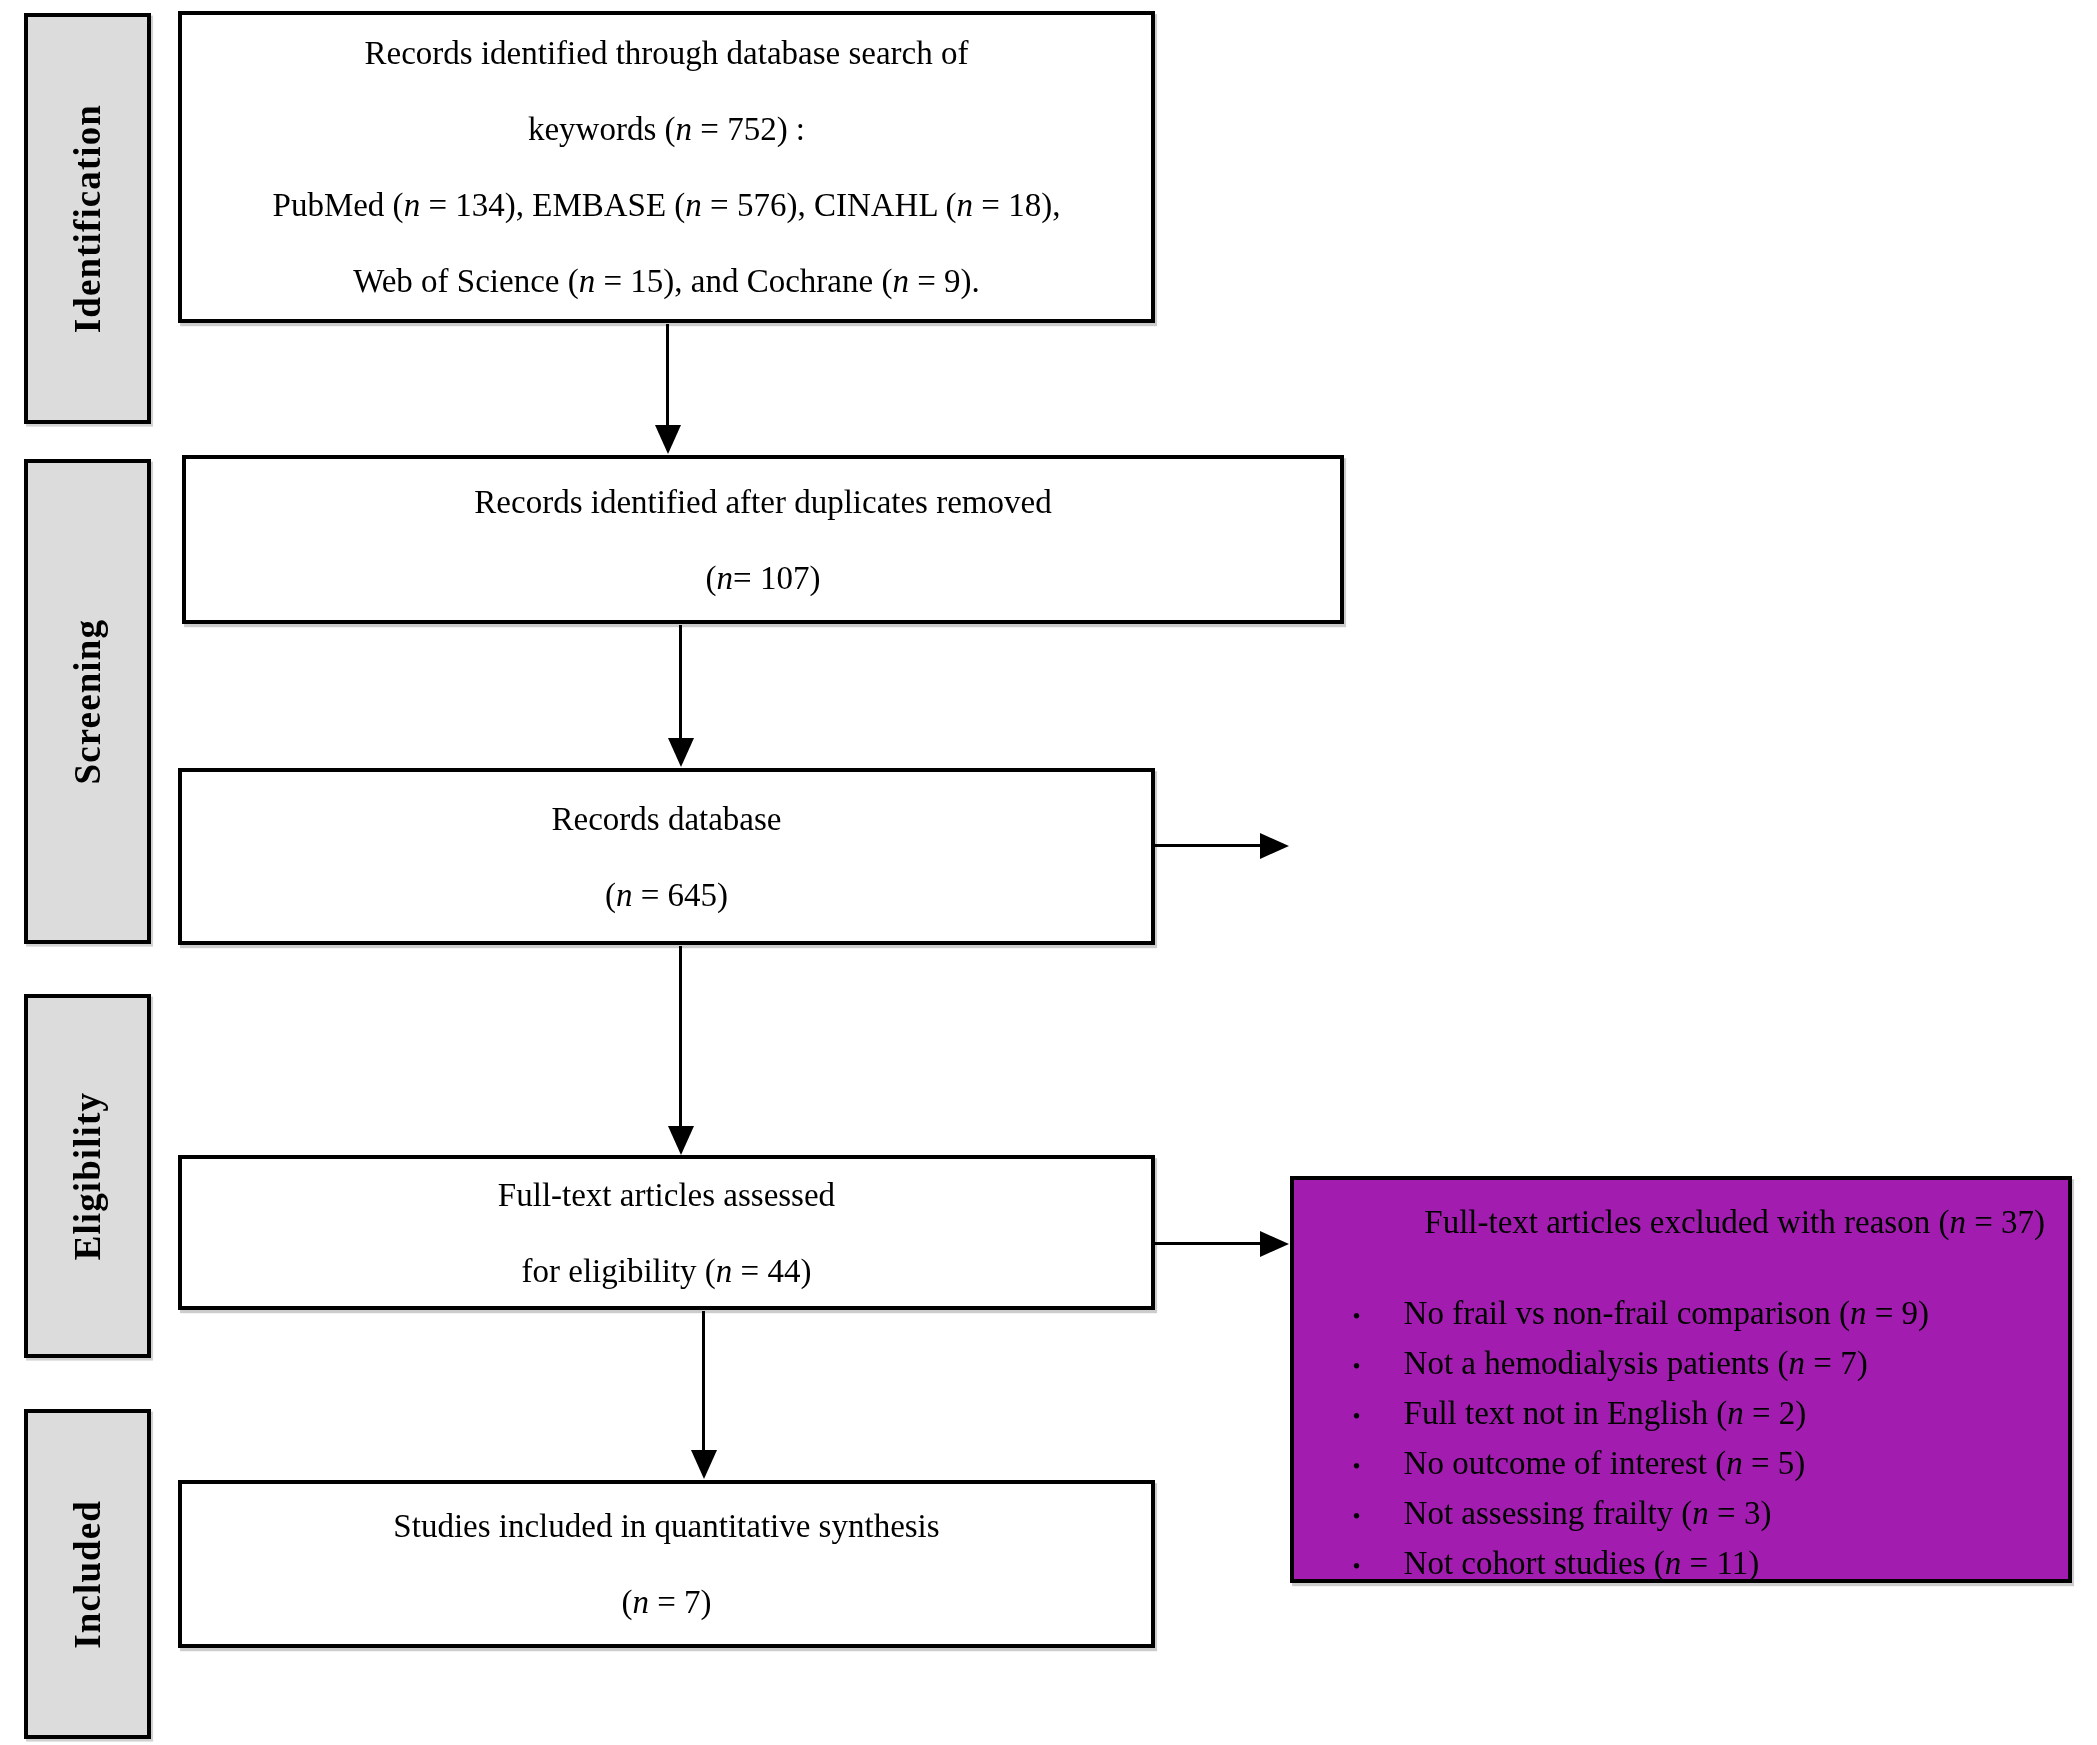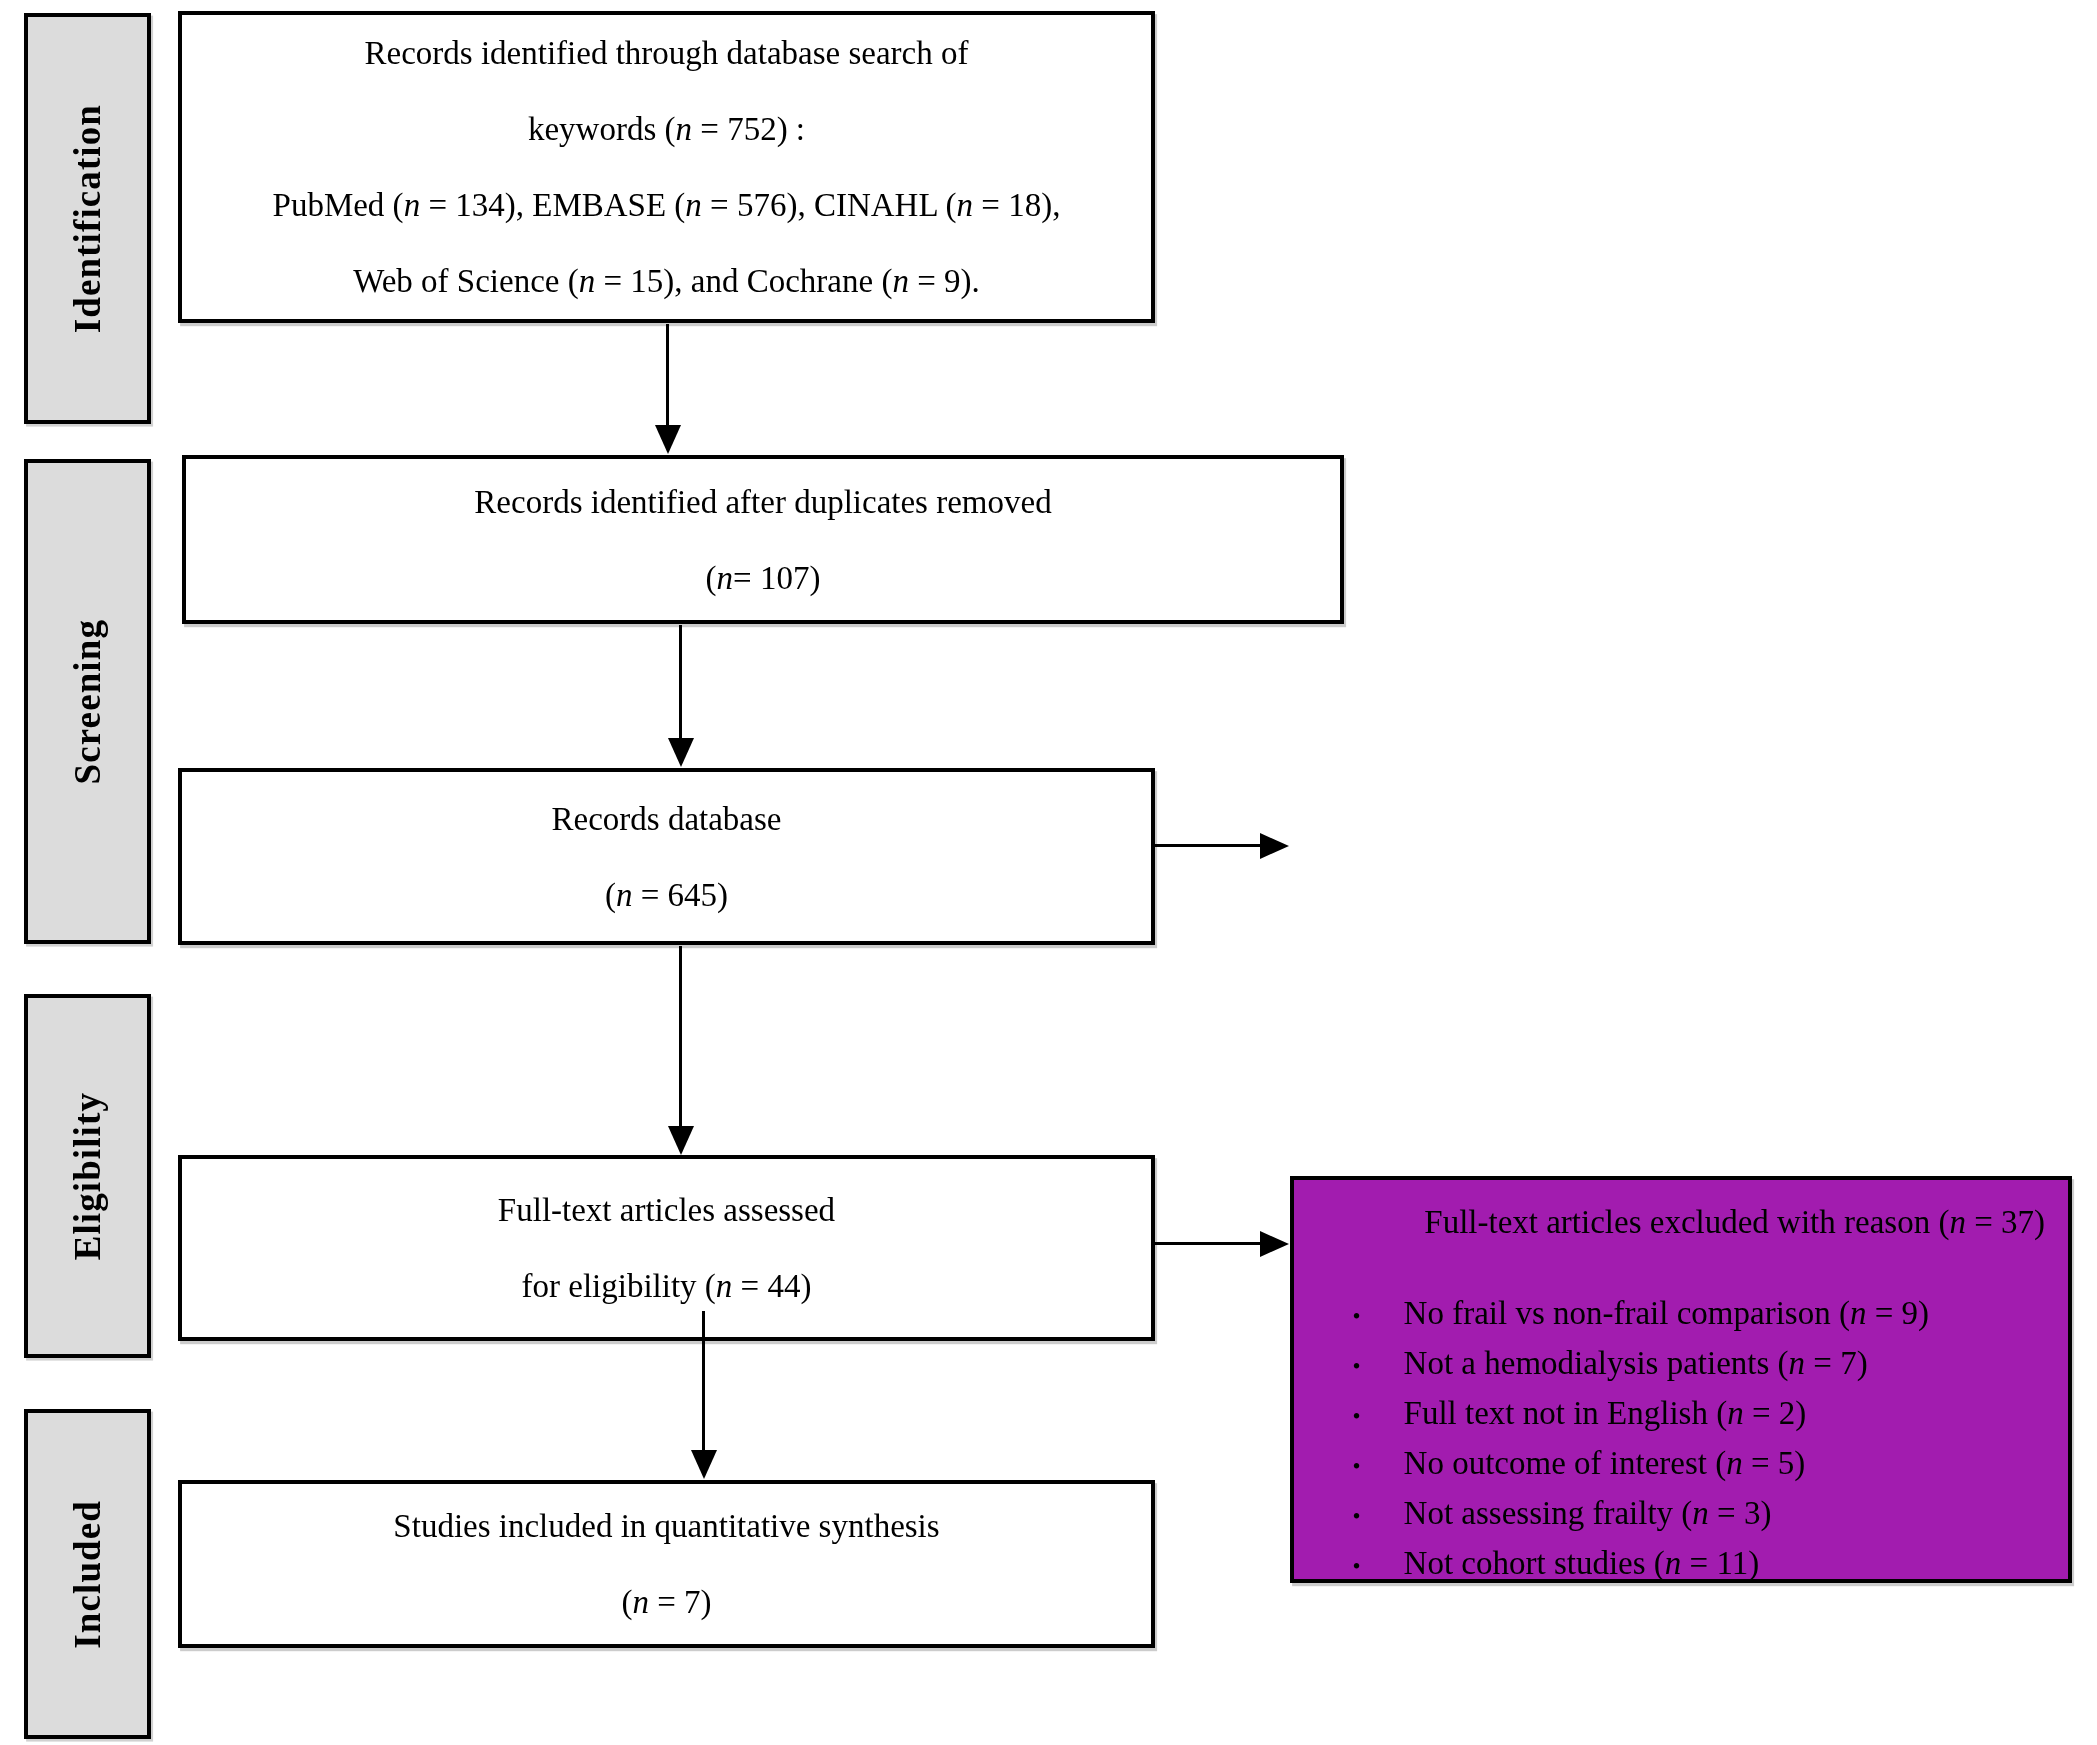--- a/index.html
+++ b/index.html
@@ -151,21 +151,21 @@
   <div class="box" style="left:182px;top:455px;width:1162px;height:169px;">
     <div class="line">Records identified after duplicates removed</div>
     <div class="line">(<i>n</i>= 107)</div>
   </div>
 
   <div class="box" style="left:178px;top:768px;width:977px;height:177px;">
     <div class="line">Records database</div>
     <div class="line">(<i>n</i> = 645)</div>
   </div>
 
-  <div class="box" style="left:178px;top:1155px;width:977px;height:186px;">
+  <div class="box" style="left:178px;top:1155px;width:977px;height:155px;">
     <div class="line">Full-text articles assessed</div>
     <div class="line">for eligibility (<i>n</i> = 44)</div>
   </div>
 
   <div class="box" style="left:178px;top:1480px;width:977px;height:168px;">
     <div class="line">Studies included in quantitative synthesis</div>
     <div class="line">(<i>n</i> = 7)</div>
   </div>
 
 

